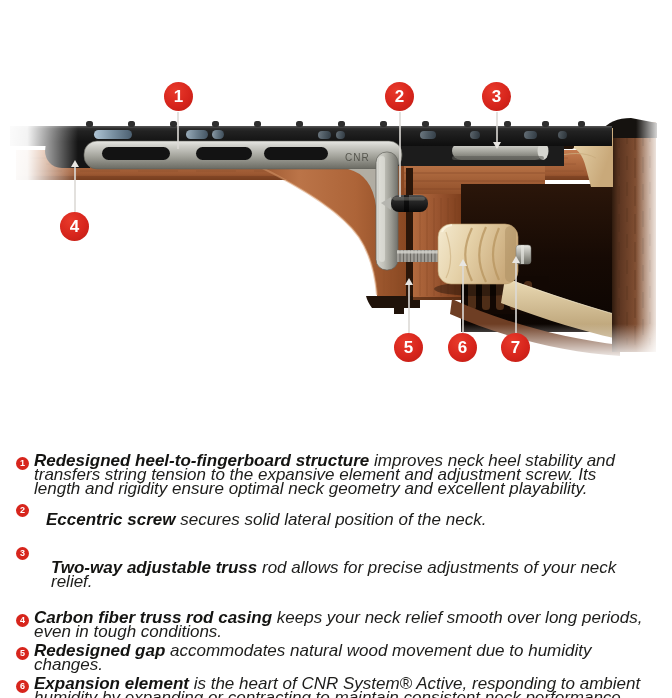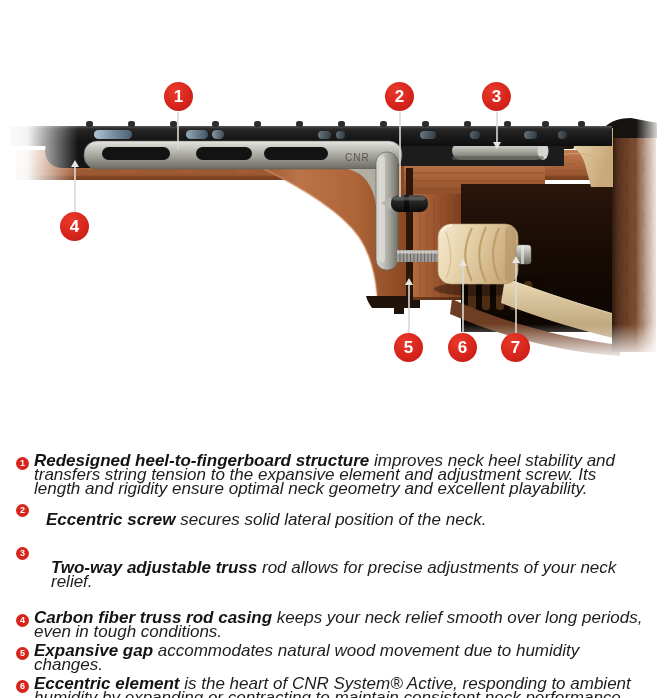--- a/index.html
+++ b/index.html
@@ -337,21 +337,21 @@
   <div class="legend-item">
     <span class="lnum">3</span>
     <p class="ltext" style="margin:17px"><b>Two-way adjustable truss</b><span> rod allows for precise adjustments of your neck relief.</span></p>
   </div>
   <div class="legend-item">
     <span class="lnum">4</span>
     <p class="ltext" style="margin:0"><b>Carbon fiber truss rod casing</b><span> keeps your neck relief smooth over long periods, even in tough conditions.</span></p>
   </div>
   <div class="legend-item">
     <span class="lnum">5</span>
-    <p class="ltext" style="margin:0"><b>Expansive gap</b><span> accommodates natural wood movement due to humidity
+    <p class="ltext" style="margin:0"><b>Redesigned gap</b><span> accommodates natural wood movement due to humidity
 changes.</span></p>
   </div>
   <div class="legend-item">
     <span class="lnum">6</span>
-    <p class="ltext" style="margin:0"><b>Eccentric element</b><span> is the heart of CNR System® Active, responding to ambient humidity by expanding or contracting to maintain consistent neck performance.</span></p>
+    <p class="ltext" style="margin:0"><b>Expansion element</b><span> is the heart of CNR System® Active, responding to ambient humidity by expanding or contracting to maintain consistent neck performance.</span></p>
   </div>
 
 </div>
 
 </body></html>

